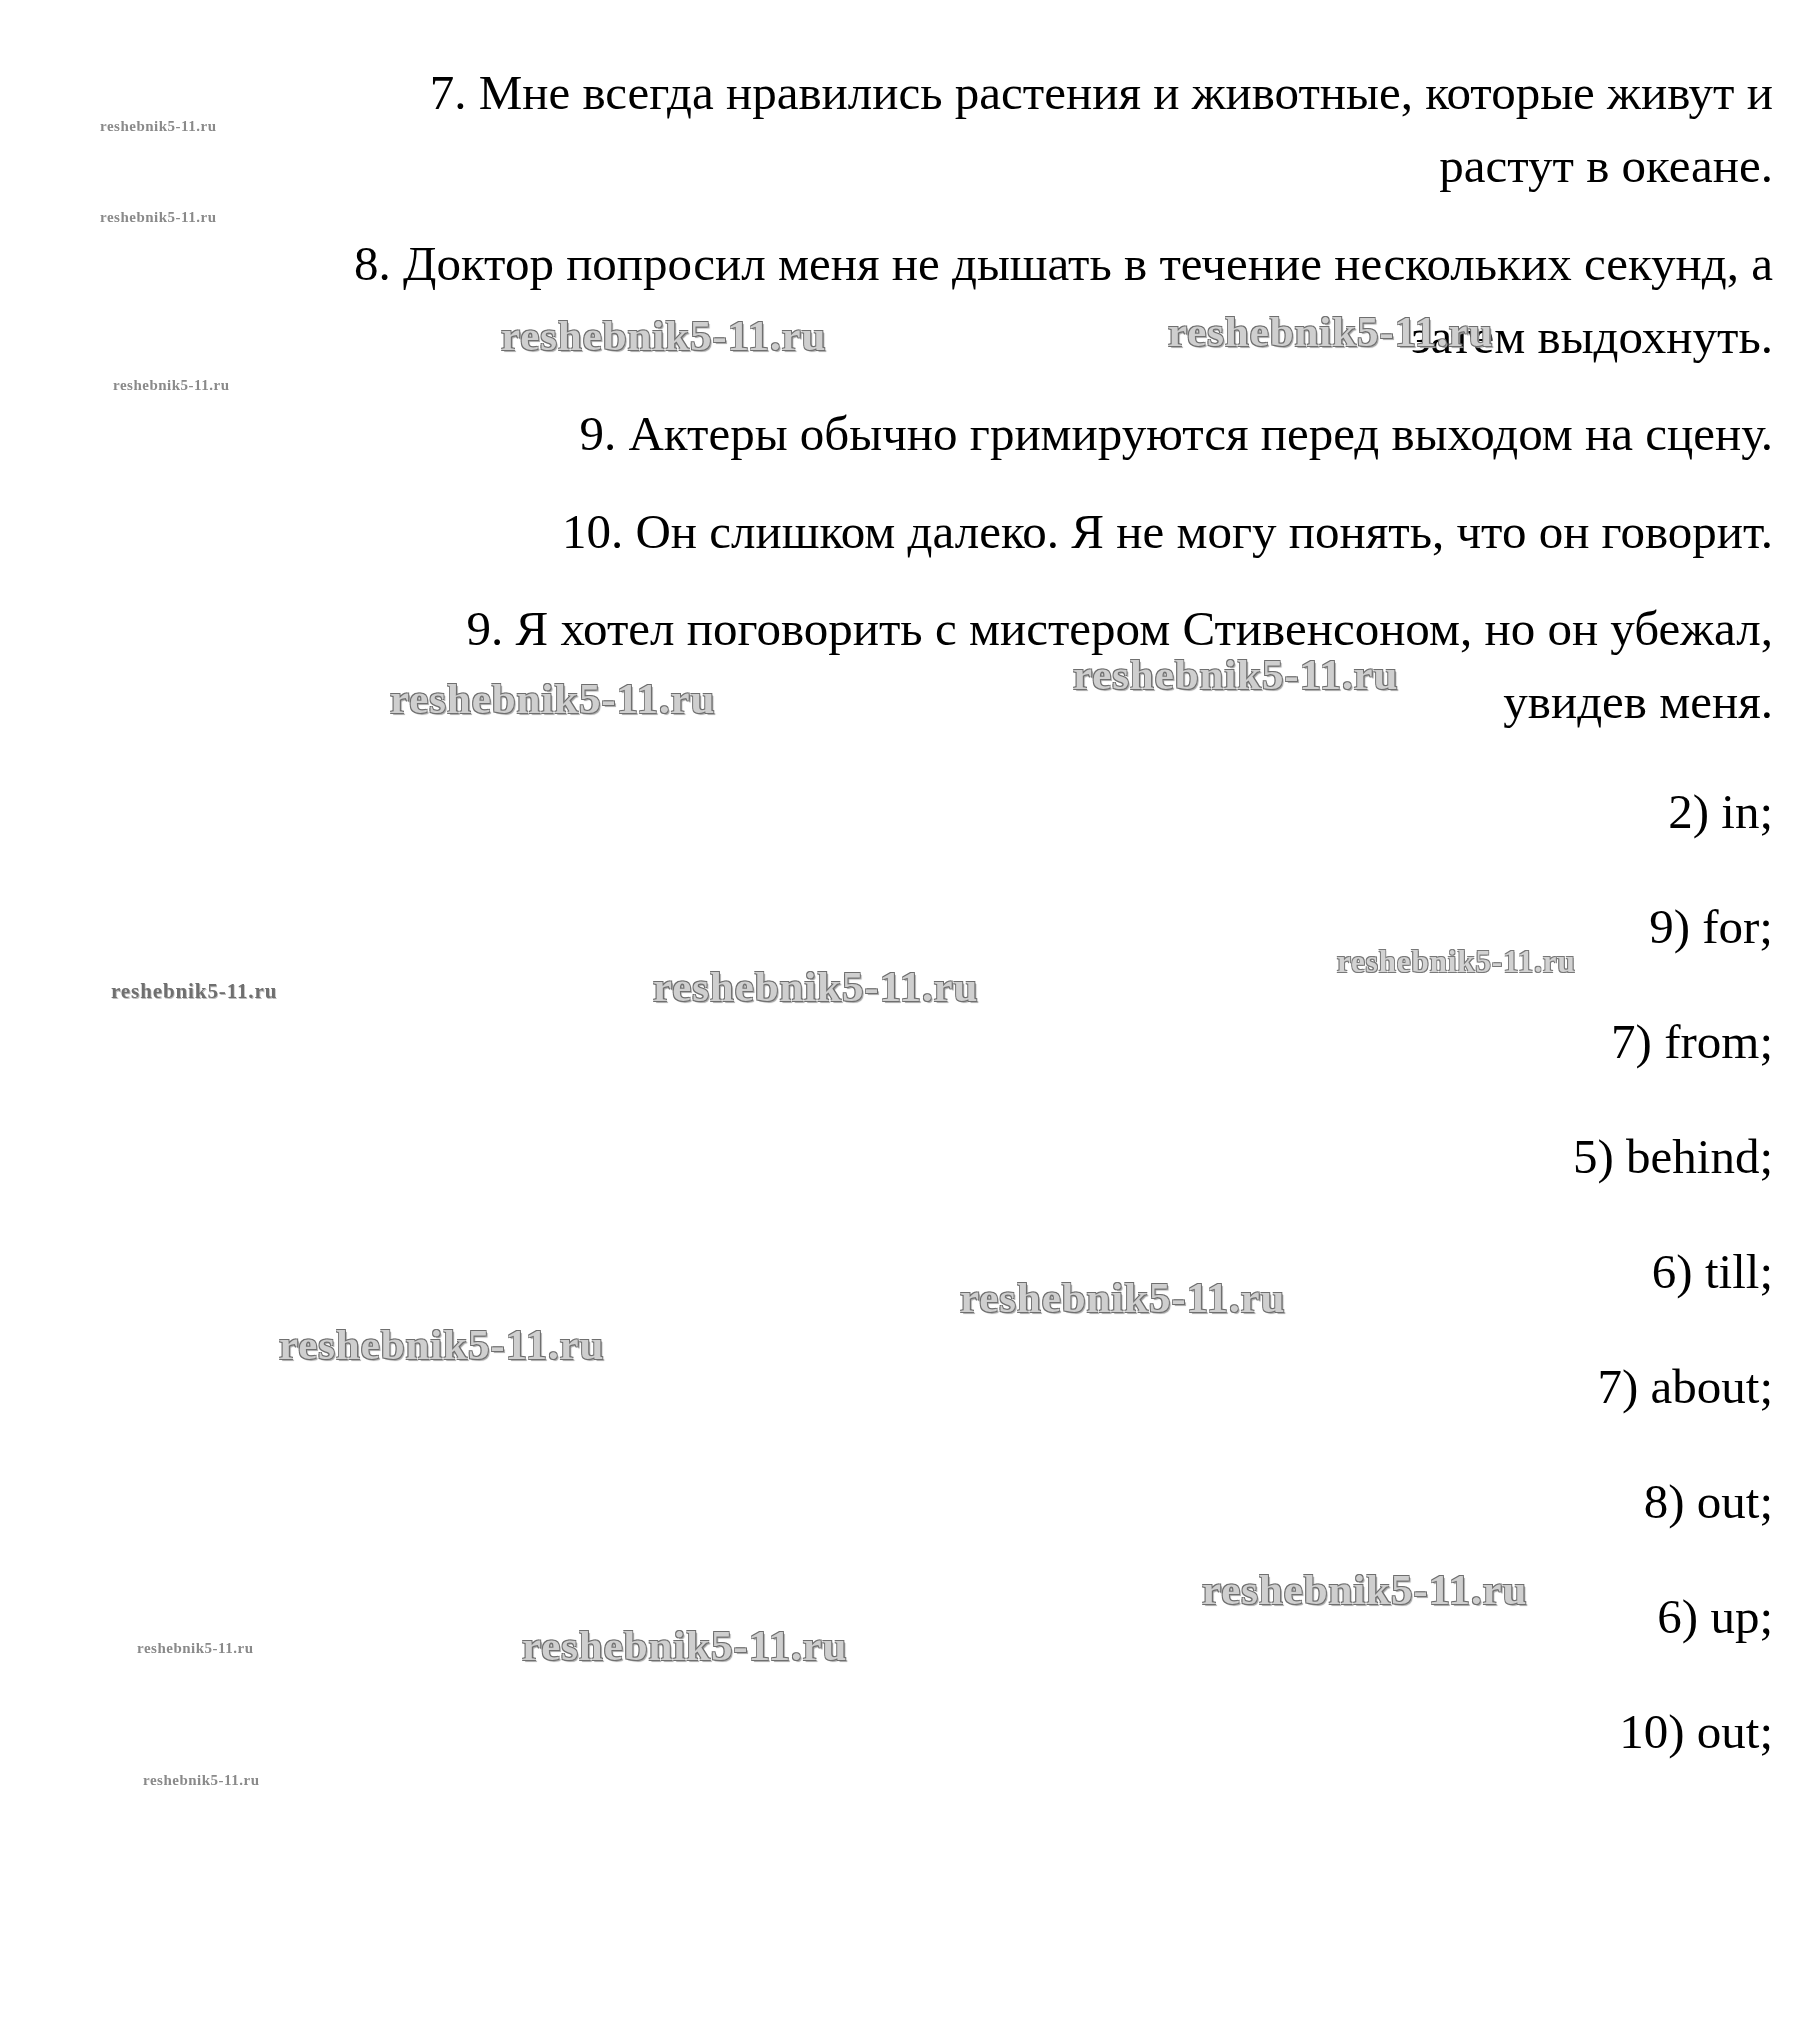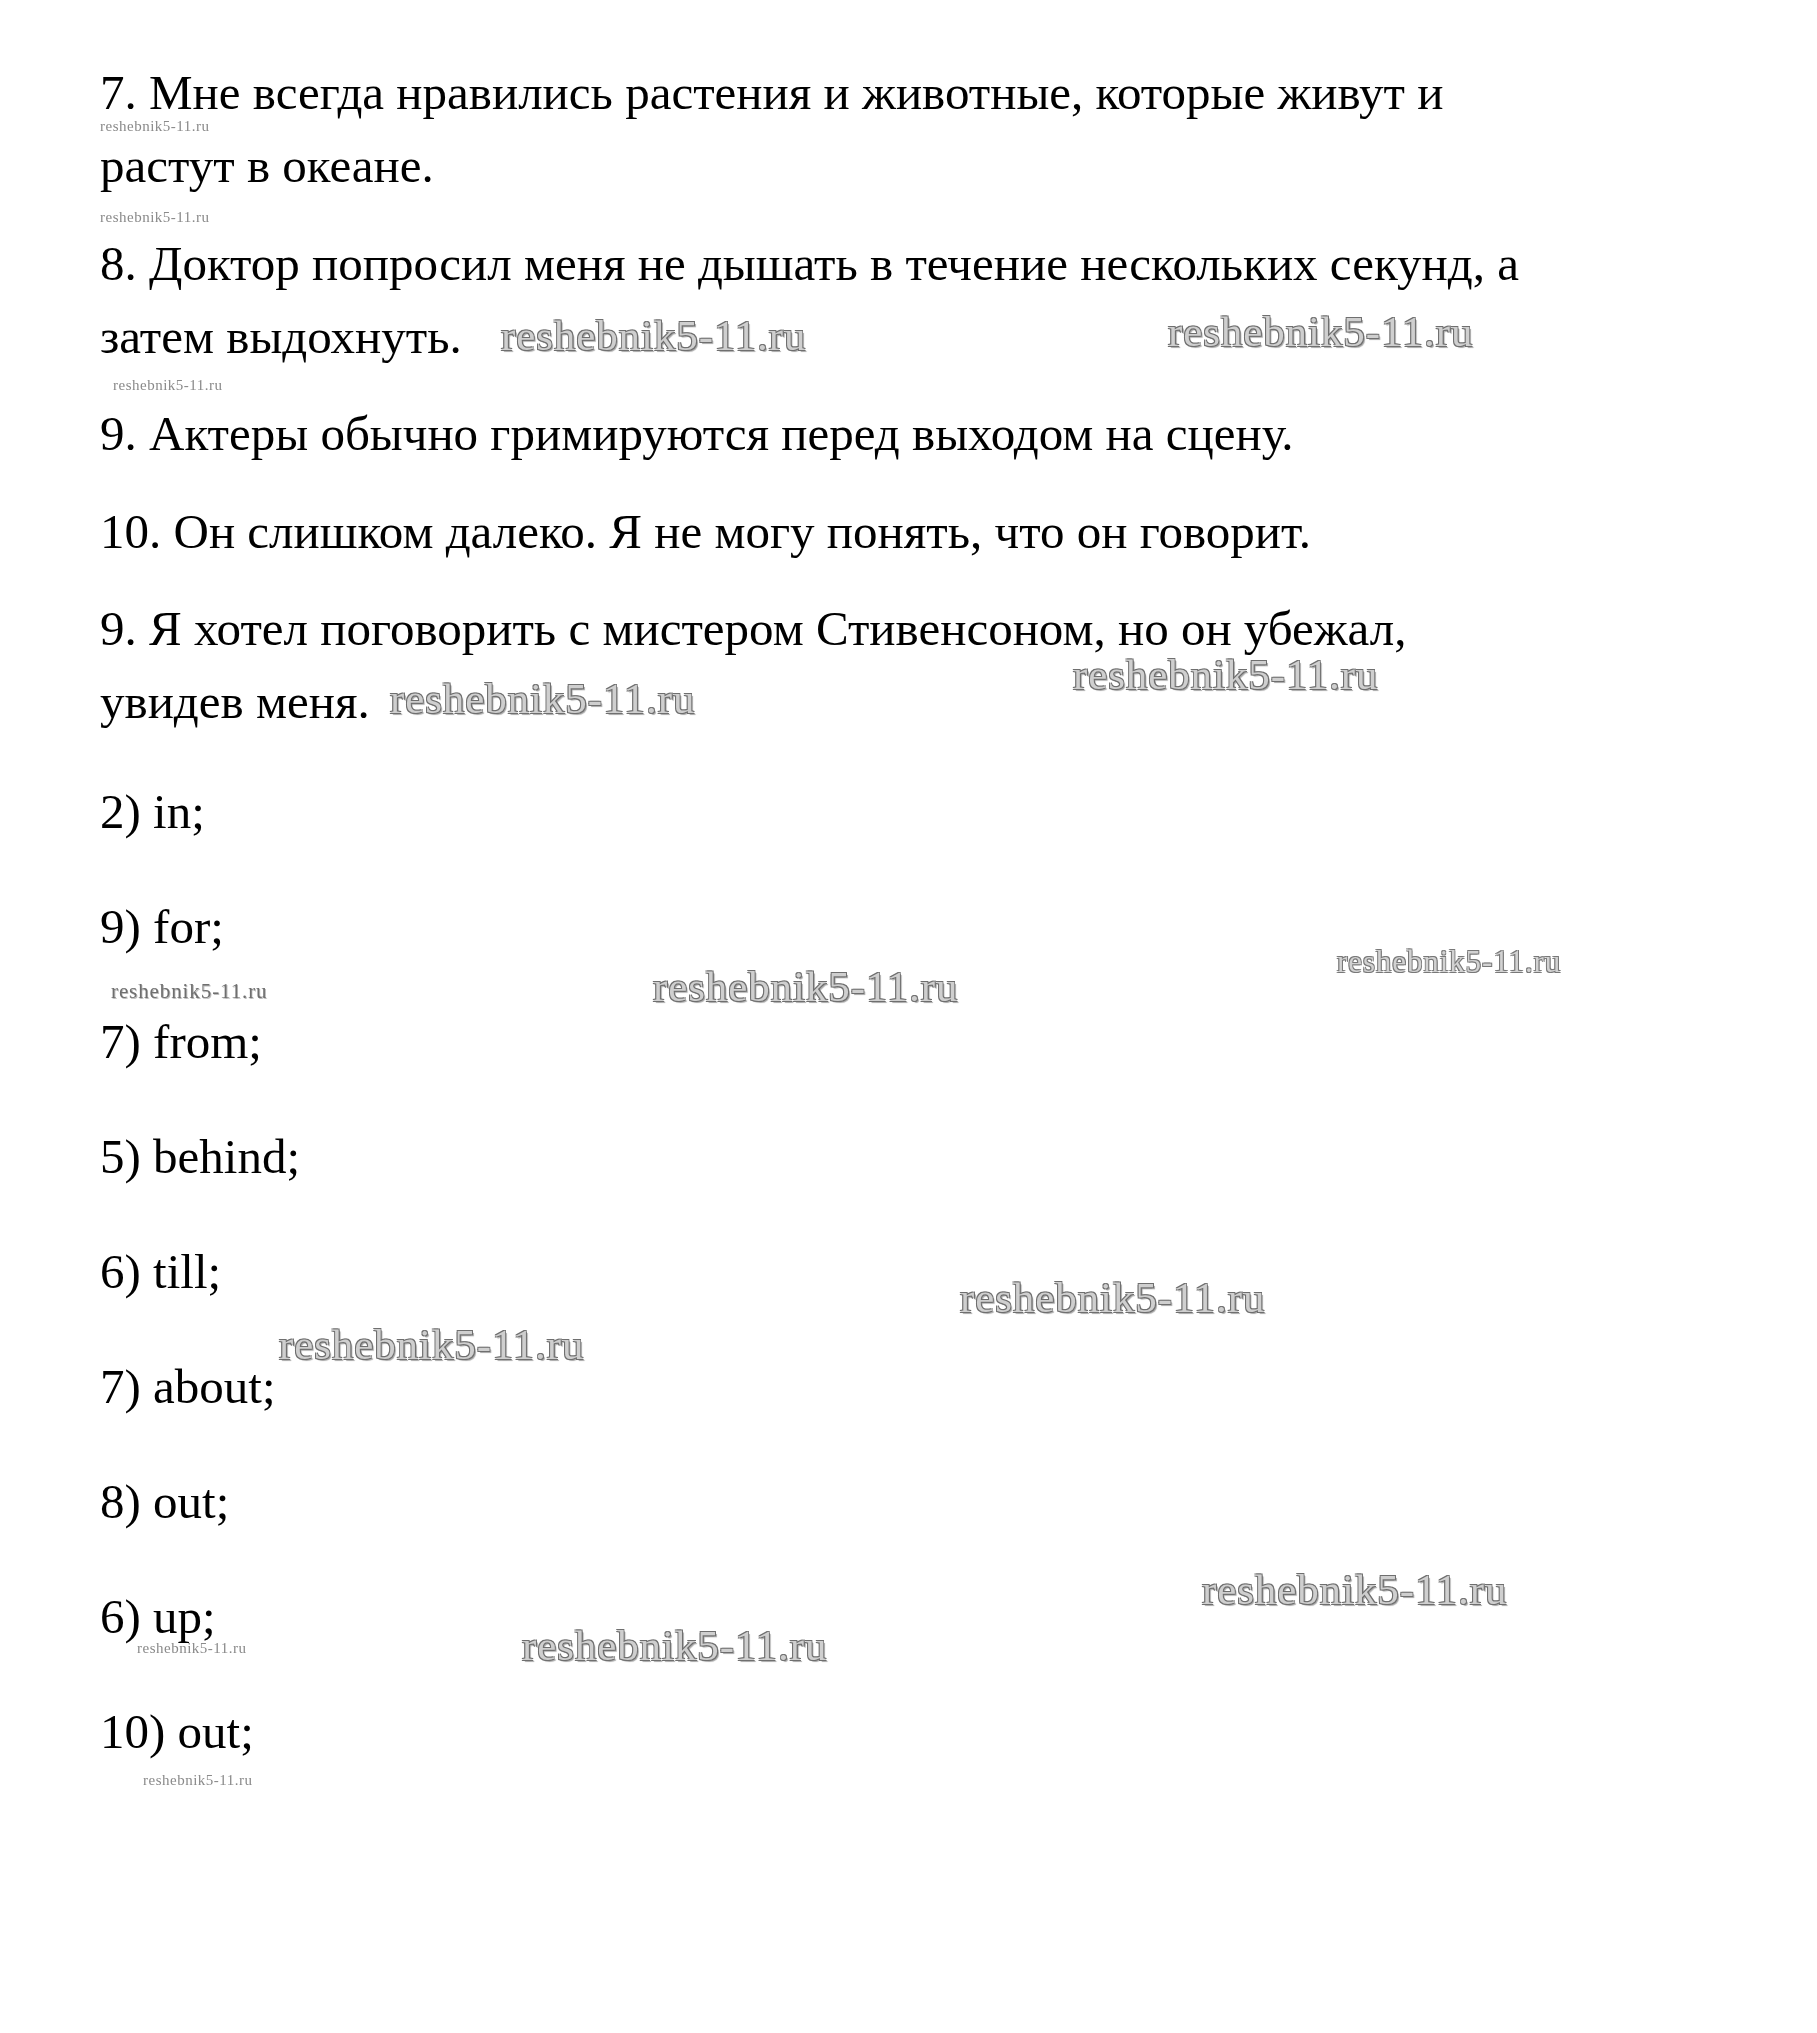--- a/index.html
+++ b/index.html
@@ -11,43 +11,44 @@
     position: relative;
     width: 1817px;
     height: 2034px;
     background: #ffffff;
     overflow: hidden;
     font-family: "Liberation Serif", "DejaVu Serif", serif;
     color: #000000;
   }
   .content {
     position: absolute;
-    left: 100px;
+    left: 116px;
     top: 56px;
     width: 1657px;
+    text-align: right;
   }
   .sentence {
     margin: 0 0 24.5px 0;
     font-size: 49px;
     line-height: 73px;
     white-space: pre-line;
   }
   .answers {
     margin-top: 38px;
   }
   .answer {
     margin: 0 0 43px 0;
     font-size: 49px;
     line-height: 72px;
   }
   
   .wm {
     position: absolute;
     font-family: "Liberation Serif", "DejaVu Serif", serif;
-    font-weight: normal;
+    font-weight: bold;
     white-space: nowrap;
     letter-spacing: 0.9px;
     user-select: none;
   }
   .wm-lg {
     font-size: 43px;
     color: #cfcfcf;
     text-shadow:
       -0.9px -0.9px 0 #6f6f6f,
        0.9px -0.9px 0 #6f6f6f,

